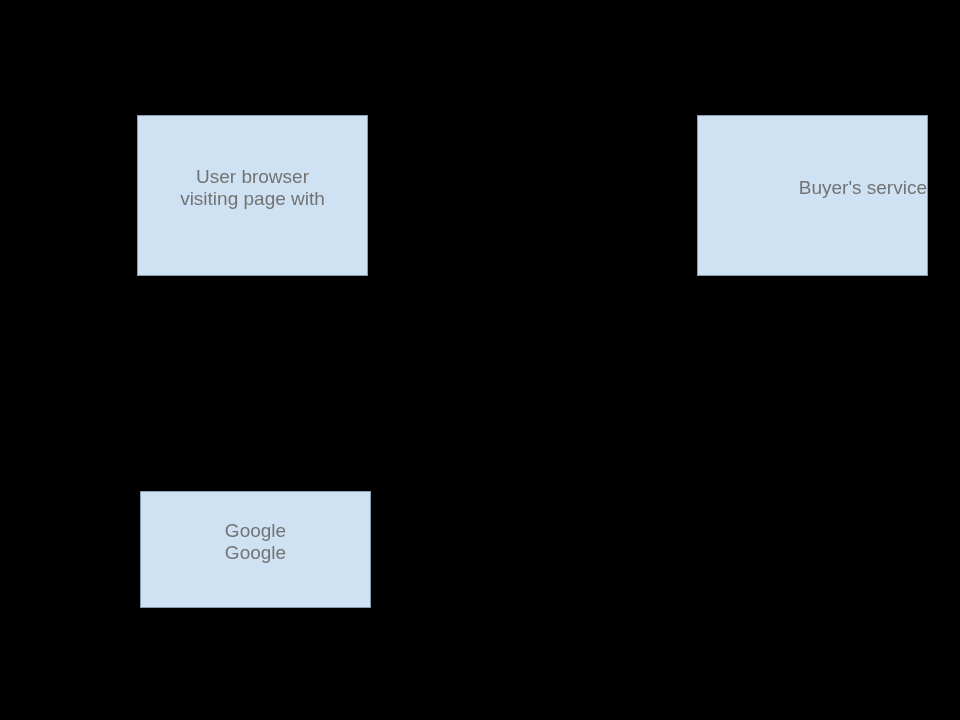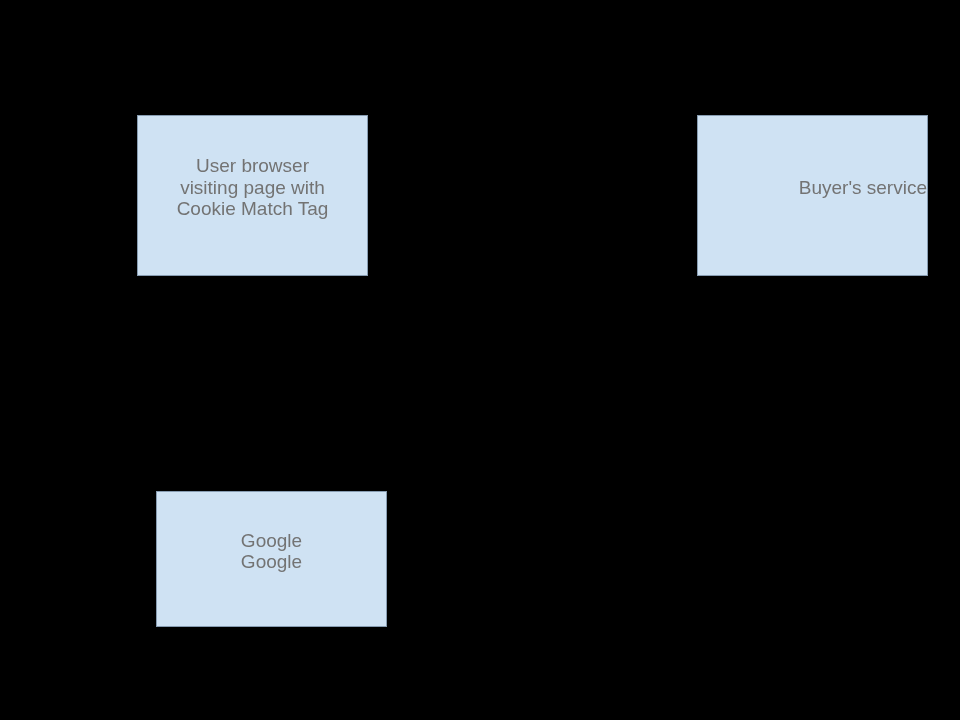--- a/index.html
+++ b/index.html
@@ -31,32 +31,31 @@
     line-height: 21.5px;
   }
   .node span { display: block; white-space: nowrap; }
   #node-user-browser {
     left: 137px; top: 115px; width: 231px; height: 161px;
   }
   #node-buyers-service {
     left: 697px; top: 115px; width: 231px; height: 161px; align-items: flex-end;
   }
   #node-google-cms {
-    left: 156px; top: 491px; width: 231px; height: 136px;
+    left: 140px; top: 491px; width: 231px; height: 117px;
   }
 </style>
 </head>
 <body>
 
 <div id="stage">
 
   <div class="node" id="node-user-browser">
     <span>User browser</span>
     <span>visiting page with</span>
-    <span>Cookie Match Tag</span>
   </div>
 
   <div class="node" id="node-buyers-service">
     <span>Buyer's service</span>
   </div>
 
   <div class="node" id="node-google-cms">
     <span>Google</span>
     <span>Google</span>
   </div>

